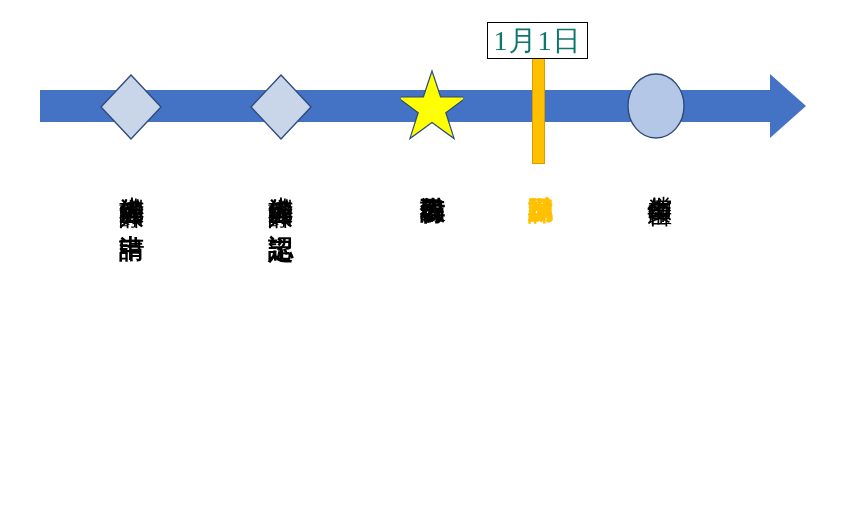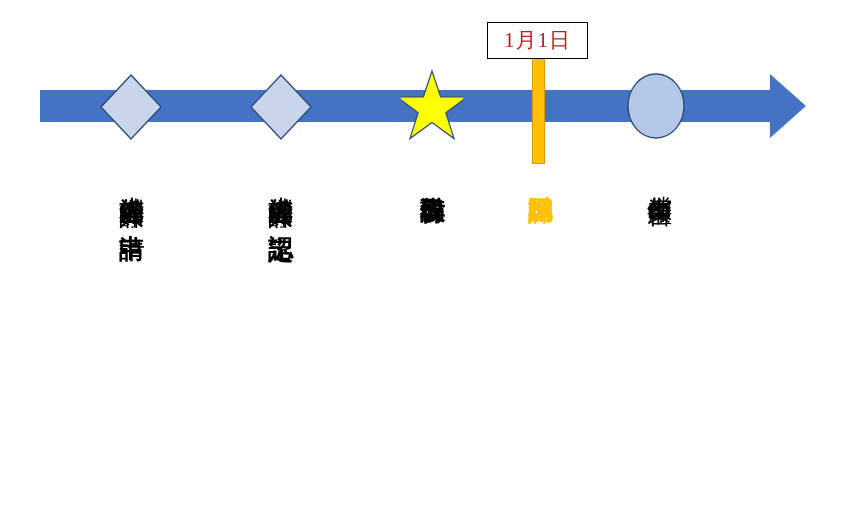--- a/index.html
+++ b/index.html
@@ -48,22 +48,22 @@
     height: 37px;
     background: #ffffff;
     border: 1.4px solid #000000;
     box-sizing: border-box;
     display: flex;
     align-items: center;
     justify-content: center;
   }
   #date-flag-box .date-text {
     font-family: "Liberation Serif", "DejaVu Serif", serif;
-    font-size: 21px;
-    color: #b91c1c;
+    font-size: 28px;
+    color: #0f766e;
     letter-spacing: 1px;
     line-height: 1;
     white-space: nowrap;
   }
   
   .v-label {
     position: absolute;
     top: 176px;
     writing-mode: vertical-rl;
     text-orientation: upright;

